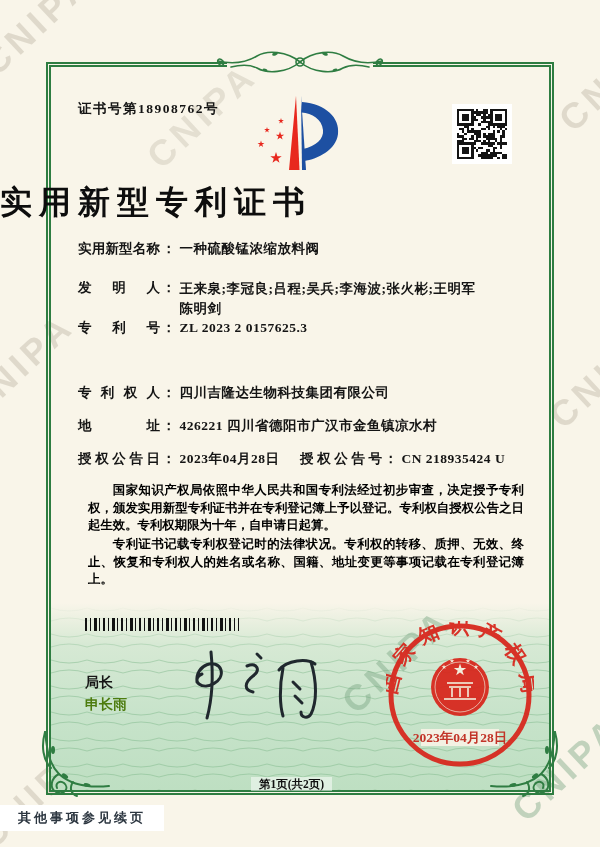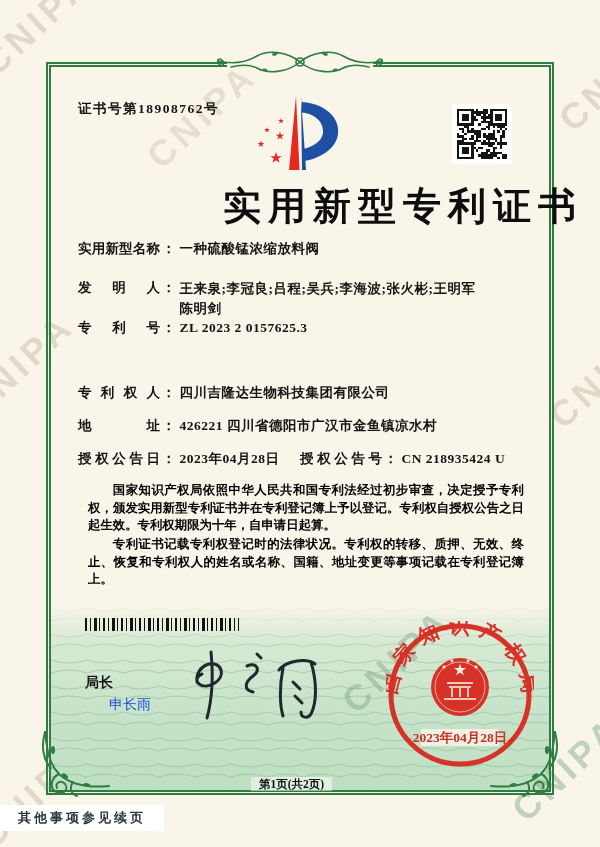--- a/index.html
+++ b/index.html
@@ -18,38 +18,38 @@
       mask-image:linear-gradient(180deg,transparent 0,#000 32%);}
   
   .frame{position:absolute;left:46px;top:62px;width:508px;height:733px;
       border:5px double #2e7d41;box-sizing:border-box;z-index:4;}
   .ornament{position:absolute;z-index:5;}
   .content{position:absolute;left:0;top:0;width:536px;height:847px;z-index:6;padding-left:47px;}
   .certno{position:absolute;left:78px;top:100px;font-weight:700;font-size:13.5px;
       letter-spacing:1.5px;color:#141414;}
   .logo{position:absolute;left:246px;top:90px;}
   .qr{position:absolute;left:452px;top:104px;width:60px;height:60px;background:#fff;}
-  .title{position:absolute;left:0;top:181px;width:100%;text-align:right;
+  .title{position:absolute;left:0;top:181px;width:100%;text-align:left;
       font-family:"Liberation Sans","DejaVu Sans",sans-serif;font-weight:900;
-      font-size:38px;letter-spacing:7px;color:#0d0d0d;}
+      font-size:32px;letter-spacing:7px;color:#0d0d0d;}
   .row{position:absolute;left:78px;font-weight:700;font-size:13.5px;color:#141414;white-space:nowrap;}
   .lbl{display:inline-block;width:82px;text-align:justify;text-align-last:justify;}
   .colon{margin:0 4px 0 2px;}
   .val{letter-spacing:.5px;}
   .val2{display:inline-block;vertical-align:top;line-height:20px;}
   .para{position:absolute;left:88px;width:436px;font-weight:600;font-size:12.4px;
       line-height:17.5px;text-align:justify;text-indent:2em;color:#000000;}
   .barcode{position:absolute;left:85px;top:618px;width:154px;height:13px;
       background:repeating-linear-gradient(90deg,#121212 0 2px,transparent 2px 5px,
       #121212 5px 6px,transparent 6px 9px,#121212 9px 12px,transparent 12px 14px,
       #121212 14px 15px,transparent 15px 18px);}
   .sig-title{position:absolute;left:85px;top:674px;font-family:"Liberation Sans","DejaVu Sans",sans-serif;
       font-weight:700;font-size:14px;color:#161616;}
   .sig-name{position:absolute;left:85px;top:696px;font-family:"Liberation Sans","DejaVu Sans",sans-serif;
-      font-weight:400;font-size:14px;color:#1d4ed8;margin-left:24px;}
+      font-weight:700;font-size:14px;color:#4d7c0f;}
   .signature{position:absolute;left:183px;top:648px;}
   .seal{position:absolute;left:386px;top:621px;opacity:.93;}
   .pagenum{position:absolute;left:0;top:774px;width:100%;text-align:center;}
   .pagenum span{font-weight:700;font-size:11.5px;color:#111;background:rgba(255,255,255,.5);padding:1px 8px;text-align:center;}
   .note{position:absolute;left:0;top:805px;width:100%;}
   .note span{display:inline-block;background:#fff;padding:4px 18px;font-weight:600;
       font-size:13px;letter-spacing:3px;color:#2c3640;}
 </style>
 </head>
 <body>

